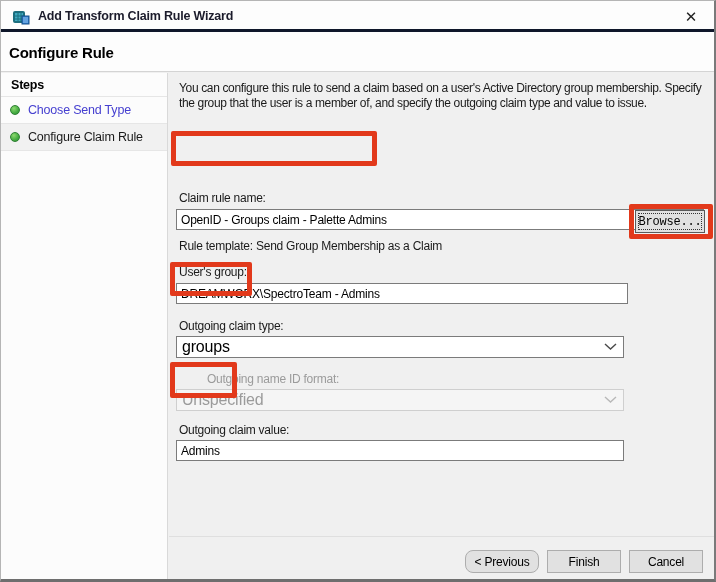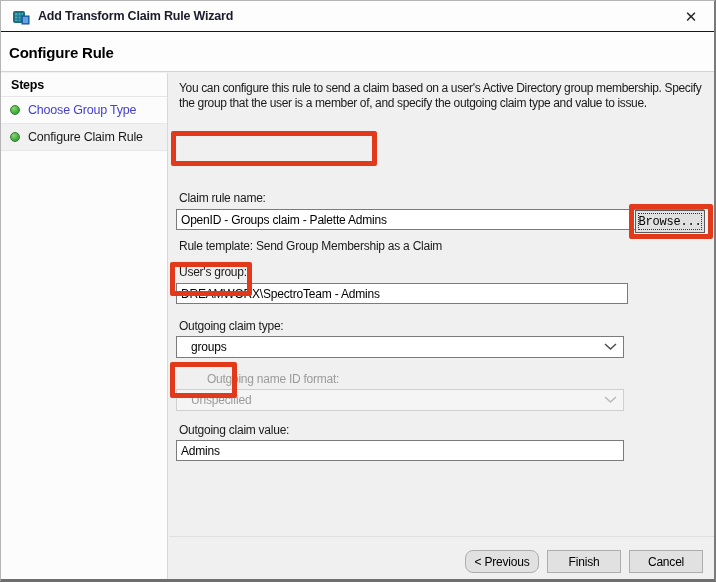--- a/index.html
+++ b/index.html
@@ -5,21 +5,21 @@
   * { margin:0; padding:0; box-sizing:border-box; }
   html,body { width:716px; height:582px; background:#cfcfcf; font-family:"Liberation Sans",sans-serif; }
   .window{
     position:relative; width:716px; height:582px; background:#f0f0f0;
     border-top:1px solid #b5b5b5; border-left:1px solid #b5b5b5;
     border-right:2px solid #7a7a7a; border-bottom:3px solid #6e6e6e;
     overflow:hidden;
   }
   
   .topband{ position:absolute; left:0; top:0; width:100%; height:71px; background:#fdfdfd; border-bottom:1px solid #d4d4d4; }
-  .titlebar{ position:absolute; left:0; top:0; width:100%; height:31px; border-bottom:1px solid #0f172a; }
+  .titlebar{ position:absolute; left:0; top:0; width:100%; height:31px; border-bottom:3px solid #0f172a; }
   .app-icon{ position:absolute; left:10px; top:6px; width:20px; height:20px; }
   .win-title{ position:absolute; left:37px; top:8px; font-size:12.5px; font-weight:700; color:#1b1b2b; letter-spacing:-0.2px; }
   .close-btn{ position:absolute; right:12px; top:5px; width:22px; height:22px; text-align:center; line-height:22px;
     font-size:15px; color:#222; cursor:pointer; }
   .page-title{ position:absolute; left:8px; top:43px; font-size:15px; font-weight:700; color:#000; letter-spacing:-0.2px; }
 
   
   .body{ position:absolute; left:0; top:72px; width:716px; height:507px; }
   .sidebar{ position:absolute; left:0; top:0; width:167px; height:100%; background:#fcfcfc; border-right:1px solid #d9d9d9; }
   .steps-title{ height:24px; line-height:24px; padding-left:10px; font-size:12.5px; font-weight:700; color:#000;
@@ -33,22 +33,22 @@
   .step-link{ color:#4640d0; }
   .step-text{ color:#1a1a1a; }
 
   .content{ position:absolute; left:168px; top:0; width:548px; height:100%; background:#f0f0f0; }
   .desc{ position:absolute; left:10px; top:8px; width:532px; font-size:12px; color:#1a1a1a;
     line-height:15px; letter-spacing:-0.35px; }
   .flabel{ position:absolute; font-size:12px; color:#1a1a1a; letter-spacing:-0.25px; }
   .flabel.disabled{ color:#9b9b9b;margin-left:28px; }
   .tinput{ position:absolute; height:21px; border:1px solid #7b7b7b; background:#fff; font-size:12px;
     padding:0 4px; font-family:"Liberation Sans",sans-serif; color:#000; letter-spacing:-0.2px; }
-  .combo{ position:absolute; height:22px; border:1px solid #7b7b7b; background:#fff; font-size:12px;
-    display:flex; align-items:center; padding-left:14px; color:#000; cursor:pointer; letter-spacing:-0.2px; }
+  .combo{ position:absolute; height:22px; border:1px solid #7b7b7b; background:#fff; font-size:16px;
+    display:flex; align-items:center; padding-left:5px; color:#000; cursor:pointer; letter-spacing:-0.2px; }
   .combo .chev{ position:absolute; right:6px; top:5px; }
   .combo.disabled{ background:#f5f5f5; border-color:#cfcfcf; color:#9b9b9b; cursor:default; }
   .btn{ position:absolute; height:23px; background:#e1e1e1; border:1px solid #adadad; font-size:12px;
     font-family:"Liberation Sans",sans-serif; color:#000; text-align:center; cursor:pointer; letter-spacing:-0.2px; }
   .btn.focused{ border-color:#5a5a5a; outline:1px dotted #333; outline-offset:-4px; }
   .hl{ position:absolute; border:5px solid #e2391b; border-radius:2px; pointer-events:none; }
   .footer-divider{ position:absolute; left:0; top:463px; width:100%; height:1px; background:#dfdfdf; }
 </style>
 </head>
 <body>
@@ -69,21 +69,21 @@
     </div>
     <div class="page-title">Configure Rule</div>
   </div>
 
   <div class="body">
 
     <div class="sidebar">
       <div class="steps-title">Steps</div>
       <div class="step-item">
         <span class="bullet"></span>
-        <span class="step-link">Choose Group Type</span>
+        <span class="step-link">Choose Send Type</span>
       </div>
       <div class="step-item current">
         <span class="bullet"></span>
         <span class="step-text">Configure Claim Rule</span>
       </div>
     </div>
 
     <div class="content">
 
       <div class="desc">You can configure this rule to send a claim based on a user's Active Directory group membership. Specify the group that the user is a member of, and specify the outgoing claim type and value to issue.</div>

